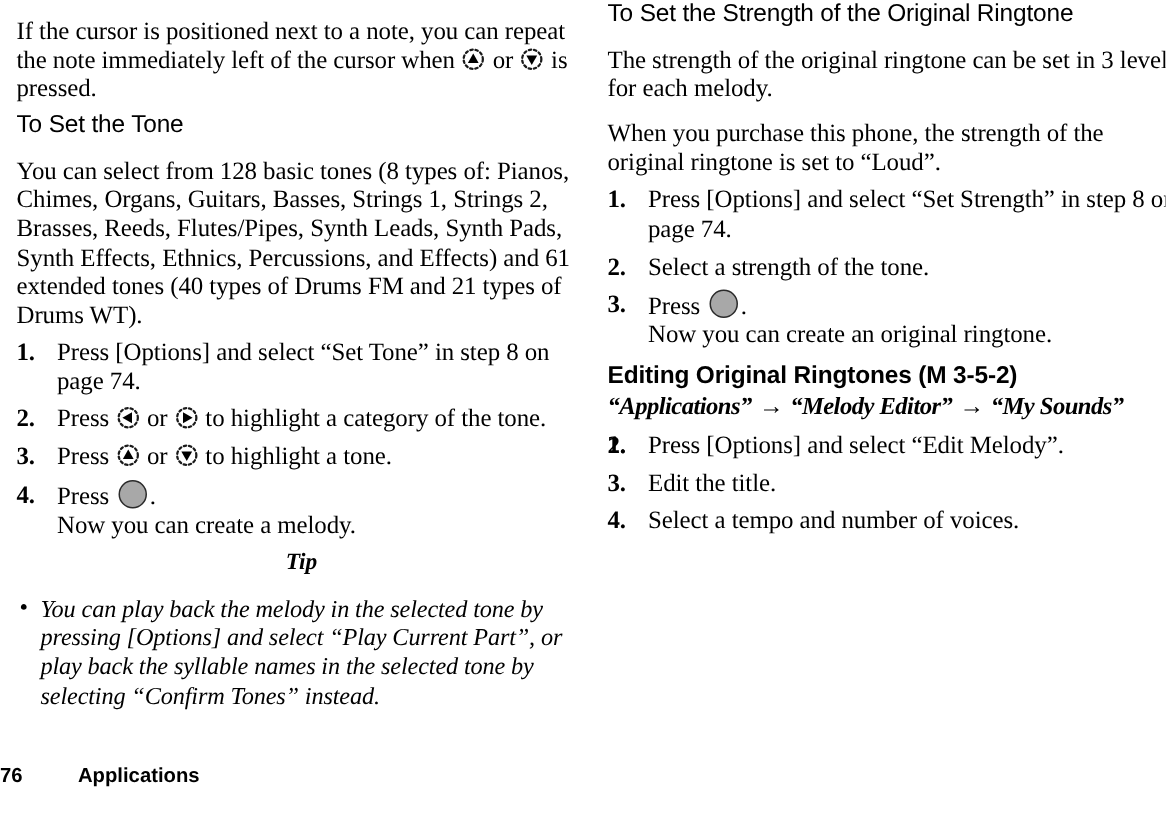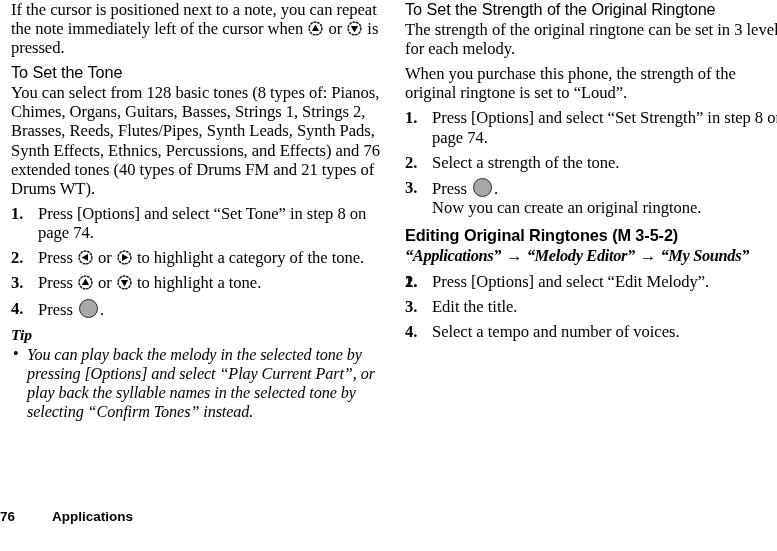--- a/index.html
+++ b/index.html
@@ -30,21 +30,21 @@
     width: 380px;
   }
   .col-left  { left: 11px; }
   .col-right { left: 405px; }
 
   
   p.body {
     font-family: "Liberation Serif", "DejaVu Serif", serif;
     font-size: 16.6px;
     line-height: 19.1px;
-    margin: 0 0 6px 0;
+    margin: 11px 0 6px 0;
     text-align: left;
     letter-spacing: -0.05px;
   }
 
   h2.sect {
     font-family: "Liberation Sans", "DejaVu Sans", sans-serif;
     font-size: 16.3px;
     font-weight: 400;
     line-height: 19px;
     margin: 6px 0 1px 0;
@@ -103,21 +103,22 @@
     margin-top: 0px;
   }
 
   
   .tip-head {
     font-family: "Liberation Serif", "DejaVu Serif", serif;
     font-weight: 700;
     font-style: italic;
     font-size: 15.6px;
     line-height: 18px;
-    margin: 7px 0 2px 0;
+    margin: 7px 0 13px 0;
+    text-align: center;
   }
   ul.tips {
     list-style: none;
     margin: 0;
     padding: 0;
   }
   ul.tips > li {
     position: relative;
     padding-left: 16px;
     font-style: italic;
@@ -193,21 +194,21 @@
             <circle cx="7.5" cy="7.5" r="6.4" fill="none" stroke="#1a1a1a" stroke-width="1.5" stroke-dasharray="1.6 1.9" stroke-linecap="round"></circle>
             <polygon points="7.5,3.6 11.1,10 3.9,10" fill="#000"></polygon>
           </svg></span><span> or </span><span class="keyicon"><svg width="15" height="15" viewBox="0 0 15 15">
             <circle cx="7.5" cy="7.5" r="6.4" fill="none" stroke="#1a1a1a" stroke-width="1.5" stroke-dasharray="1.6 1.9" stroke-linecap="round"></circle>
             <polygon points="7.5,11.4 3.9,5 11.1,5" fill="#000"></polygon>
           </svg></span><span> is pressed.</span></p>
 
     <h2 class="sect">To Set the Tone</h2>
 
 
-    <p class="body">You can select from 128 basic tones (8 types of: Pianos, Chimes, Organs, Guitars, Basses, Strings 1, Strings 2, Brasses, Reeds, Flutes/Pipes, Synth Leads, Synth Pads, Synth Effects, Ethnics, Percussions, and Effects) and 76 extended tones (40 types of Drums FM and 21 types of Drums WT).</p>
+    <p class="body">You can select from 128 basic tones (8 types of: Pianos, Chimes, Organs, Guitars, Basses, Strings 1, Strings 2, Brasses, Reeds, Flutes/Pipes, Synth Leads, Synth Pads, Synth Effects, Ethnics, Percussions, and Effects) and 61 extended tones (40 types of Drums FM and 21 types of Drums WT).</p>
 
     <ol class="steps">
       <li>
         <span class="num">1.</span><span>Press [Options] and select “Set Tone” in step 8 on page 74.</span>
       </li>
       <li>
         <span class="num">2.</span><span>Press </span><span class="keyicon"><svg width="15" height="15" viewBox="0 0 15 15">
               <circle cx="7.5" cy="7.5" r="6.4" fill="none" stroke="#1a1a1a" stroke-width="1.5" stroke-dasharray="1.6 1.9" stroke-linecap="round"></circle>
               <polygon points="3.6,7.5 10,3.9 10,11.1" fill="#000"></polygon>
             </svg></span><span> or </span><span class="keyicon"><svg width="15" height="15" viewBox="0 0 15 15">
@@ -219,20 +220,21 @@
         <span class="num">3.</span><span>Press </span><span class="keyicon"><svg width="15" height="15" viewBox="0 0 15 15">
               <circle cx="7.5" cy="7.5" r="6.4" fill="none" stroke="#1a1a1a" stroke-width="1.5" stroke-dasharray="1.6 1.9" stroke-linecap="round"></circle>
               <polygon points="7.5,3.6 11.1,10 3.9,10" fill="#000"></polygon>
             </svg></span><span> or </span><span class="keyicon"><svg width="15" height="15" viewBox="0 0 15 15">
               <circle cx="7.5" cy="7.5" r="6.4" fill="none" stroke="#1a1a1a" stroke-width="1.5" stroke-dasharray="1.6 1.9" stroke-linecap="round"></circle>
               <polygon points="7.5,11.4 3.9,5 11.1,5" fill="#000"></polygon>
             </svg></span><span> to highlight a tone.</span>
       </li>
       <li>
         <span class="num">4.</span><span>Press </span><span class="keyround"></span><span>.</span>
+        <span class="substep">Now you can create a melody.</span>
       </li>
     </ol>
 
     <div class="tip-head">Tip</div>
     <ul class="tips">
       <li>
         <span class="dot">•</span><span>You can play back the melody in the selected tone by pressing [Options] and select “Play Current Part”, or play back the syllable names in the selected tone by selecting “Confirm Tones” instead.</span>
       </li>
     </ul>
 

